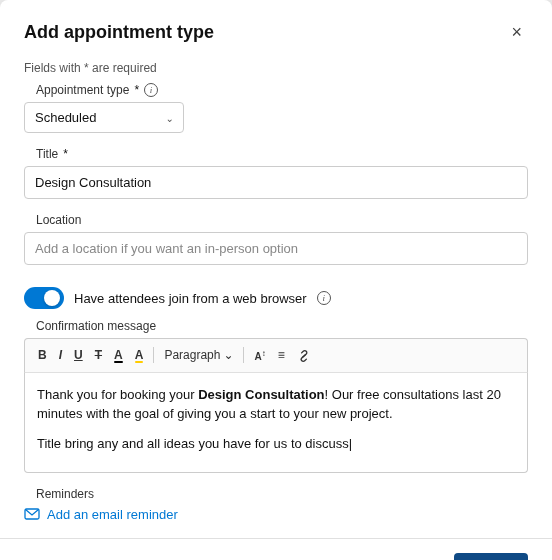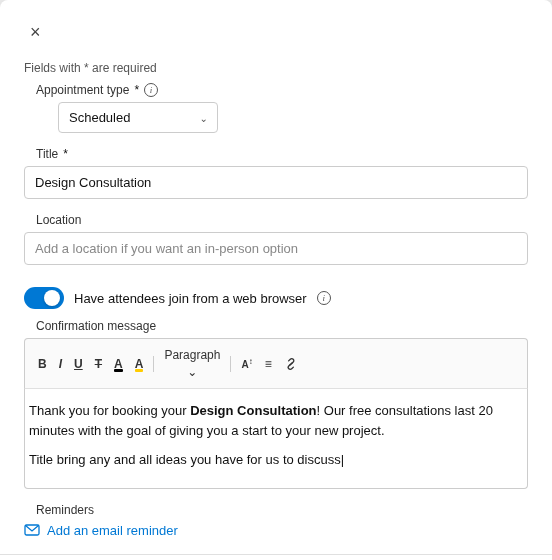--- a/index.html
+++ b/index.html
@@ -75,21 +75,20 @@
       color: #555;
       font-style: italic;
       font-family: serif;
       cursor: pointer;
     }
     .field-group { margin-bottom: 14px; }
     .select-wrapper {
       position: relative;
       display: inline-block;
       width: 160px;
-      margin-left: 34px;
     }
     .select-field {
       width: 100%;
       padding: 7px 32px 7px 10px;
       border: 1.5px solid #ccc;
       border-radius: 4px;
       background: #fff;
       font-size: 13px;
       color: #111;
       appearance: none;
@@ -180,25 +179,24 @@
     }
     .toolbar-dropdown {
       display: flex;
       align-items: center;
       gap: 3px;
       padding: 3px 5px;
       border-radius: 3px;
       cursor: pointer;
       font-size: 12px;
       color: #333;
-      flex-direction: column;
     }
     .editor-area {
       min-height: 100px;
-      padding: 12px 4px;
+      padding: 12px 12px;
       border: 1.5px solid #ccc;
       border-top: none;
       border-radius: 0 0 4px 4px;
       font-size: 13px;
       color: #111;
       background: #fff;
       line-height: 1.5;
     }
     .editor-area p { margin-bottom: 10px; }
     .editor-area p:last-child { margin-bottom: 0; }
@@ -249,20 +247,21 @@
       cursor: pointer;
     }
     .chevron-down { font-size: 10px; }
   </style>
 </head>
 <body>
 
 <div class="modal">
 
   <div class="modal-header">
+    <span class="modal-title">Add appointment type</span>
     <button class="close-btn">×</button>
   </div>
 
   <div class="modal-body">
     <div class="required-note">Fields with * are required</div>
 
     <div class="field-group">
       <div class="field-label">
         <span>Appointment type</span>
         <span class="required-star">*</span>

